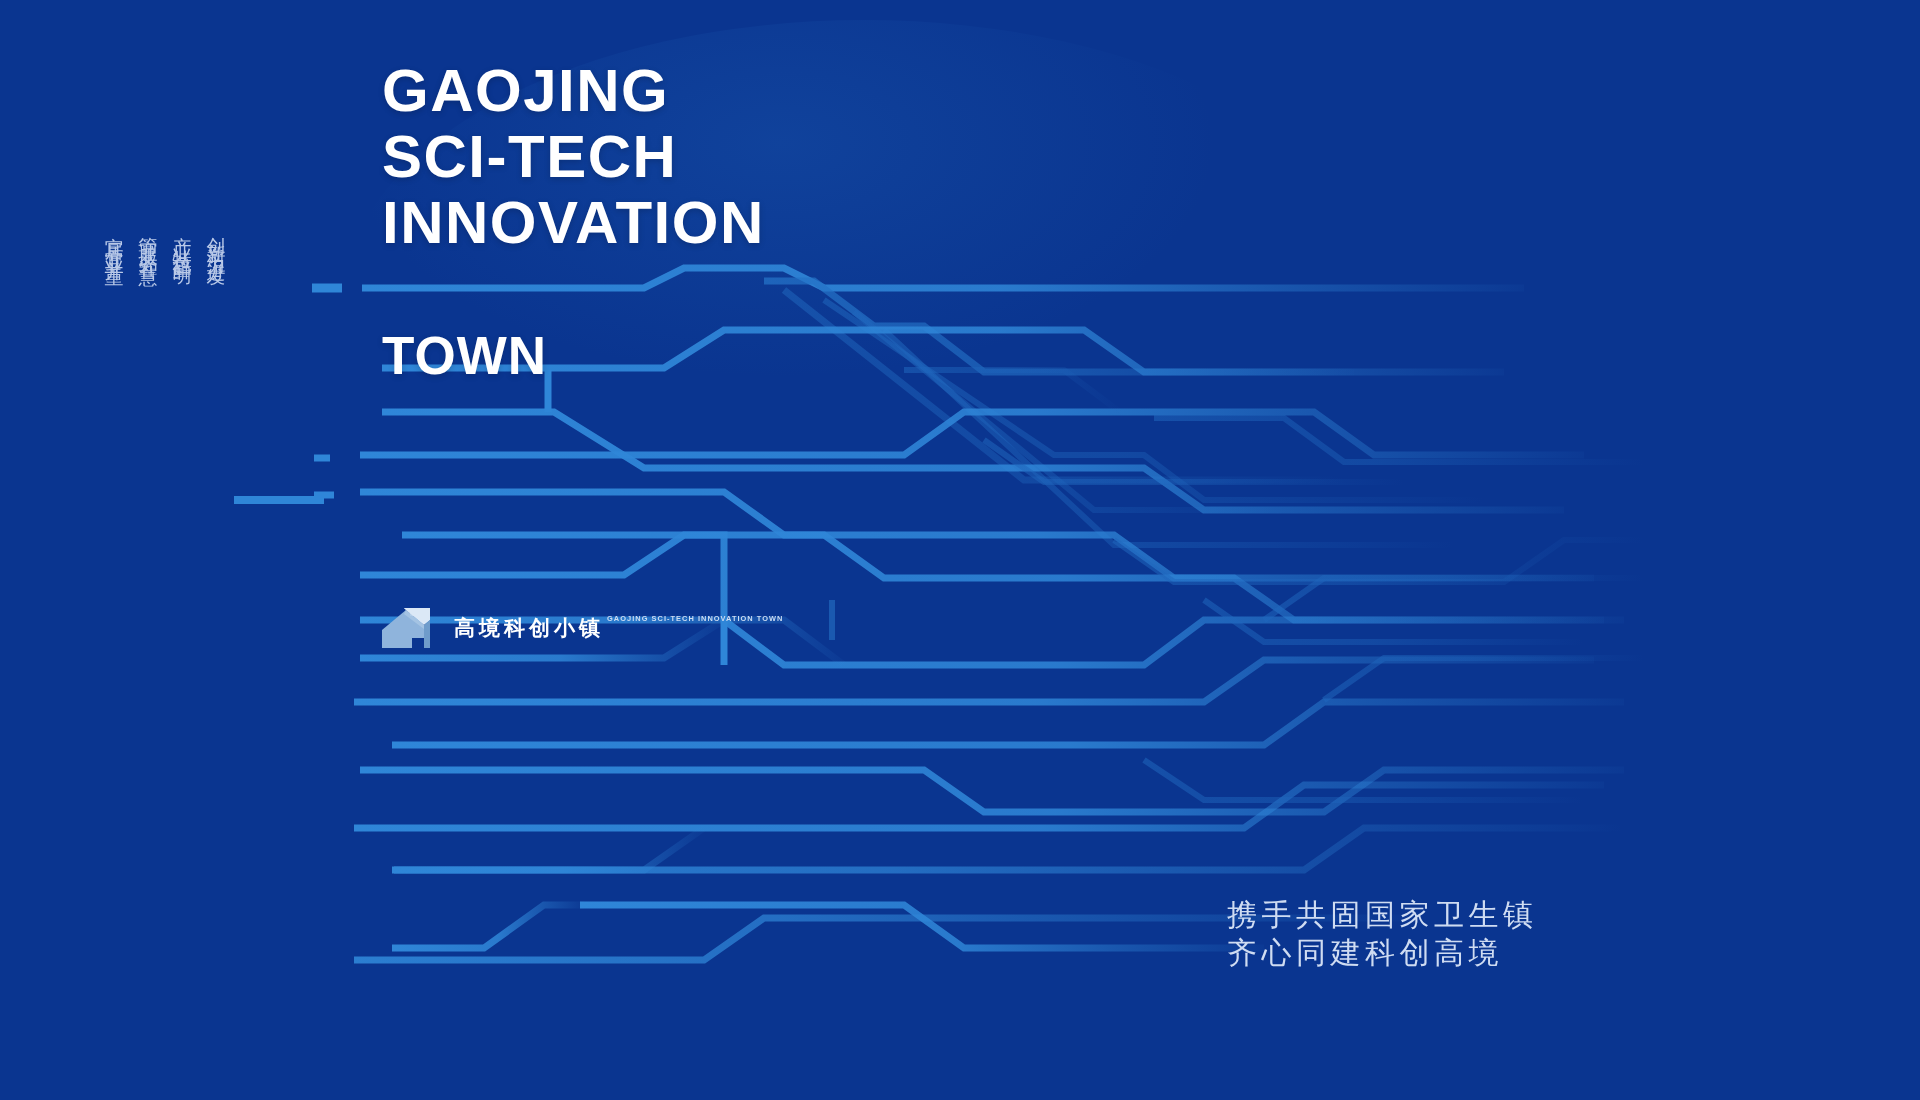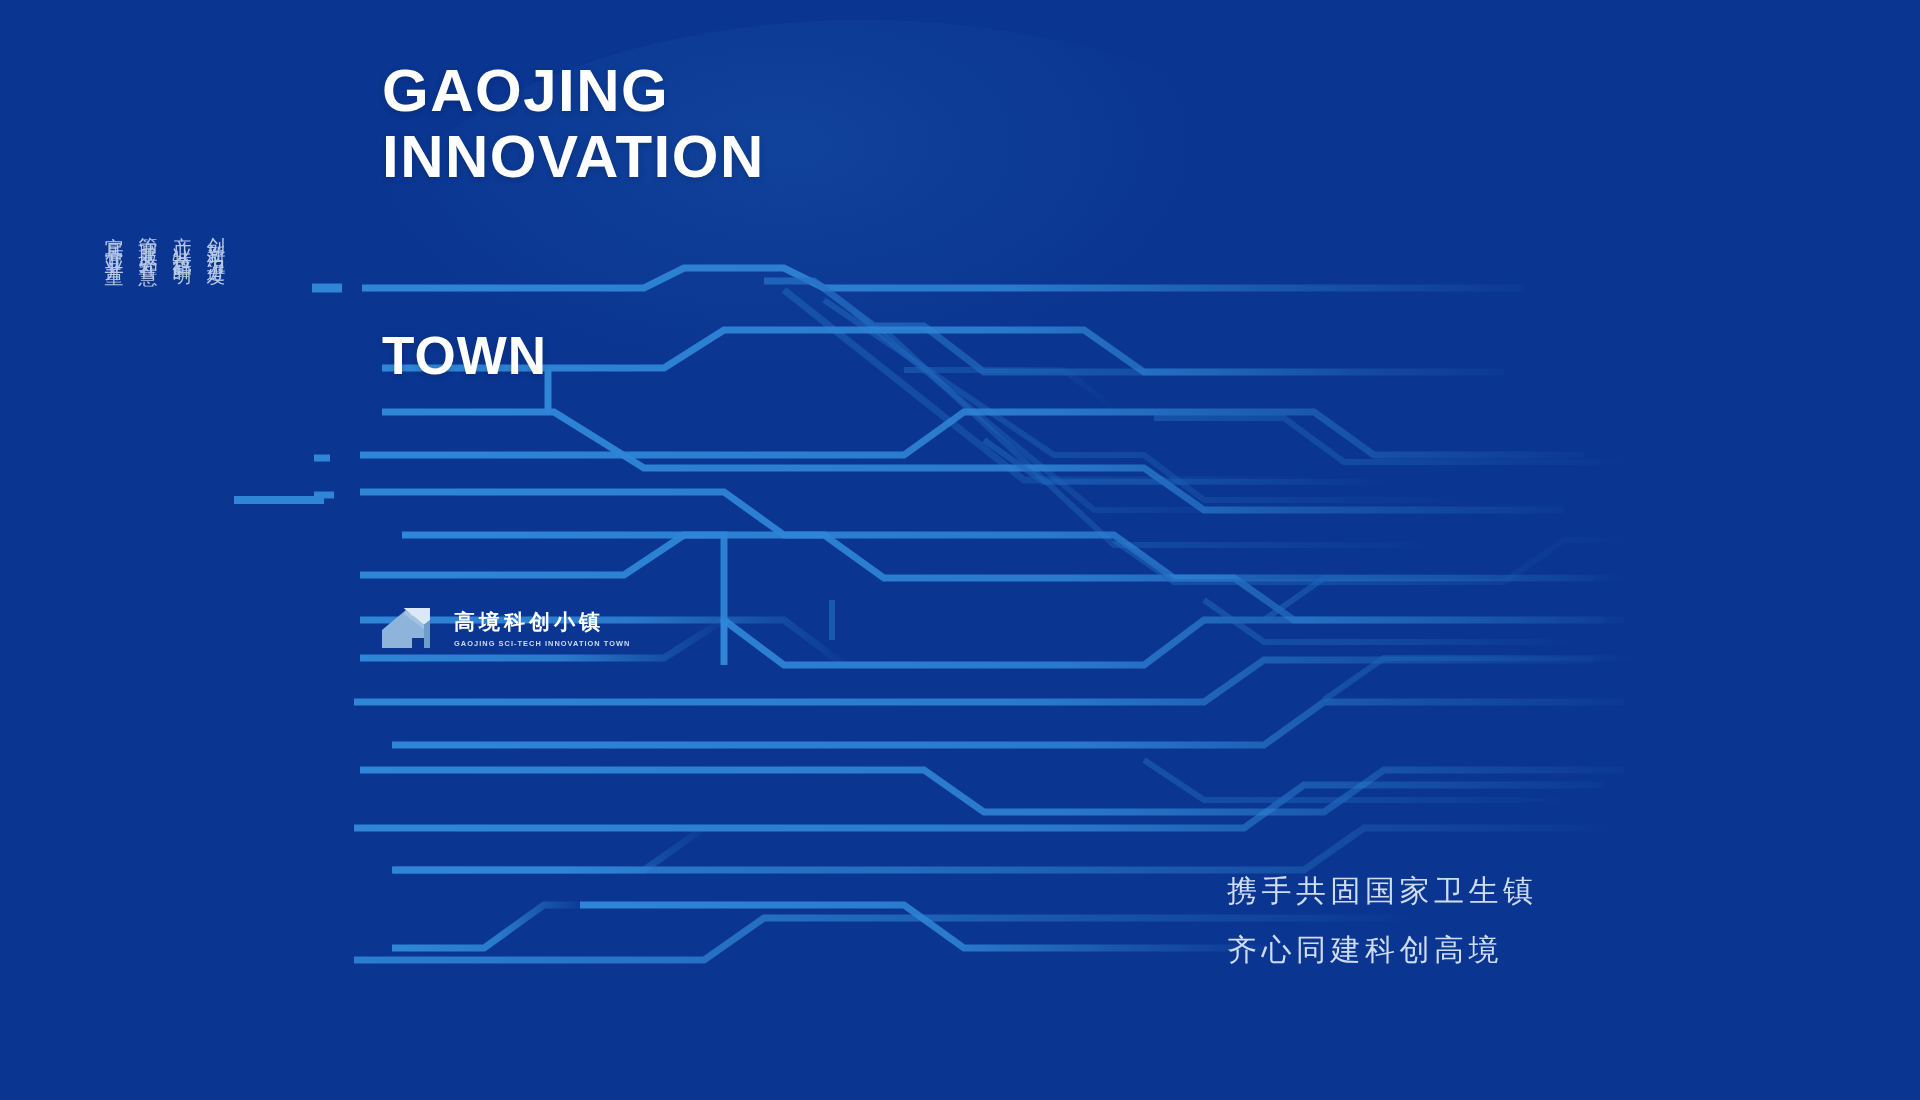--- a/index.html
+++ b/index.html
@@ -79,21 +79,21 @@
   
   #logo-lockup {
     position: absolute;
     left: 356px;
     top: 604px;
     display: flex;
     align-items: center;
     gap: 14px;
   }
   #logo-mark { flex: 0 0 auto; line-height: 0; }
-  #logo-text-block { display: flex; flex-direction: column; gap: 3px; justify-content: space-between; }
+  #logo-text-block { display: flex; gap: 3px; justify-content: space-between; }
   #logo-cn {
     font-family: "DejaVu Sans", "Liberation Sans", sans-serif;
     font-size: 21px;
     font-weight: 700;
     letter-spacing: 4px;
     color: #ffffff;
     white-space: nowrap;
   }
   #logo-en {
     font-family: "Liberation Sans", "DejaVu Sans", sans-serif;
@@ -101,24 +101,24 @@
     font-weight: 700;
     letter-spacing: 1.05px;
     color: #cddcf2;
     white-space: nowrap;
   }
 
   
   #bottom-slogan {
     position: absolute;
     left: 1203px;
-    top: 872px;
+    top: 896px;
     display: flex;
     flex-direction: column;
-    gap: 21px;
+    gap: 0;
   }
   .bottom-slogan-line {
     font-family: "DejaVu Sans", "Liberation Sans", sans-serif;
     font-size: 30px;
     line-height: 38px;
     letter-spacing: 4.5px;
     color: #cfdcf2;
     white-space: nowrap;
   }
 </style>
@@ -218,20 +218,21 @@
 
   <div id="vertical-slogan">
     <div class="v-col">创新活力迸发</div>
     <div class="v-col">产业特色鲜明</div>
     <div class="v-col">管理服务智慧</div>
     <div class="v-col">宜居宜业并重</div>
   </div>
 
   <div id="headline-block">
     <div class="headline-line">GAOJING</div>
+    <div class="headline-line">SCI-TECH</div>
     <div class="headline-line">INNOVATION</div>
   </div>
   <div id="town-word">TOWN</div>
 
   <div id="logo-lockup">
     <span id="logo-mark">
       <svg width="60" height="48" viewBox="0 0 60 48" aria-hidden="true">
 
         <path d="M2,44 L2,26 L26,6 L44,21 L44,44 Z" fill="#8fb4dc"></path>
 

